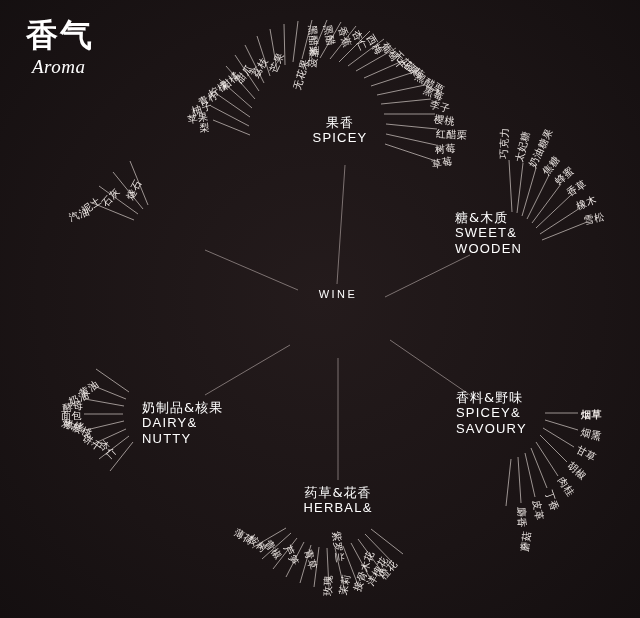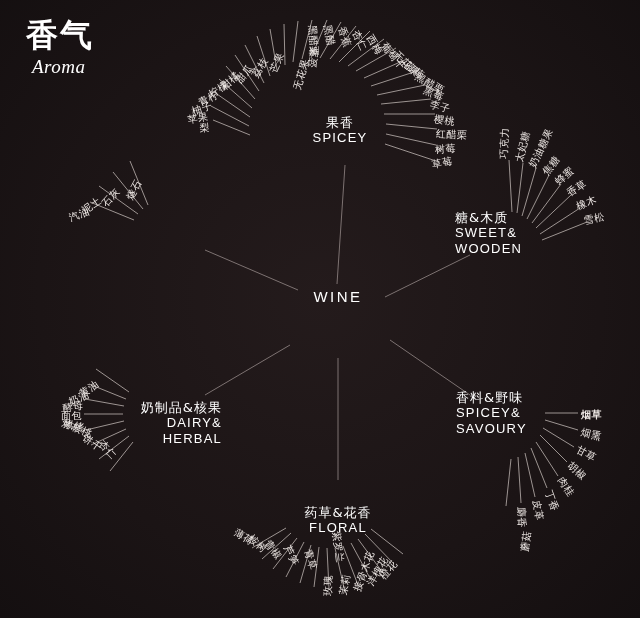--- a/index.html
+++ b/index.html
@@ -71,21 +71,21 @@
     font-family: "Liberation Sans", sans-serif;
     font-size: 13px;
     letter-spacing: 1.2px;
     display: block;
   }
   .center-node .zh {
     font-size: 15px;
     letter-spacing: 2px;
   }
   .center-node .en {
-    font-size: 15px;
+    font-size: 11px;
     letter-spacing: 2.5px;
   }
   .leaf {
     position: absolute;
     font-family: "DejaVu Sans", sans-serif;
     font-size: 10px;
     color: #efe9e6;
     white-space: nowrap;
     transform-origin: left center;
     letter-spacing: 0.5px;
@@ -215,29 +215,29 @@
     <span class="en">SPICEY&amp;</span>
     <span class="en">SAVOURY</span>
   </div>
 
   <div class="node" style="left:455px; top:210px; width:106px; text-align:left;">
     <span class="zh">糖&amp;木质</span>
     <span class="en">SWEET&amp;</span>
     <span class="en">WOODEN</span>
   </div>
 
-  <div class="node" style="left:283px; top:485px; width:110px;margin-top:20px;">
+  <div class="node" style="left:283px; top:485px; width:110px;">
     <span class="zh">药草&amp;花香</span>
-    <span class="en">FLORAL</span>
-  </div>
-
-  <div class="node" style="left:126px; top:400px; width:96px; text-align:right;">
+    <span class="en">HERBAL&amp;</span>
+  </div>
+
+  <div class="node" style="left:142px; top:400px; width:96px; text-align:left;">
     <span class="zh">奶制品&amp;核果</span>
     <span class="en">DAIRY&amp;</span>
-    <span class="en">HERBAL</span>
+    <span class="en">NUTTY</span>
   </div>
 
   <div class="leaf rt" style="left:210px; top:120px; transform:rotate(-4deg) translateX(-100%);">梨</div>
   <div class="leaf rt" style="left:208px; top:106px; transform:rotate(-10deg) translateX(-100%);">苹果</div>
   <div class="leaf rt" style="left:211px; top:92px; transform:rotate(-18deg) translateX(-100%);">柚子</div>
   <div class="leaf rt" style="left:216px; top:78px; transform:rotate(-26deg) translateX(-100%);">青柠</div>
   <div class="leaf rt" style="left:224px; top:65px; transform:rotate(-34deg) translateX(-100%);">柠檬</div>
   <div class="leaf rt" style="left:233px; top:53px; transform:rotate(-42deg) translateX(-100%);">柑橘</div>
   <div class="leaf rt" style="left:244px; top:43px; transform:rotate(-50deg) translateX(-100%);">甜瓜</div>
   <div class="leaf rt" style="left:256px; top:34px; transform:rotate(-58deg) translateX(-100%);">荔枝</div>

